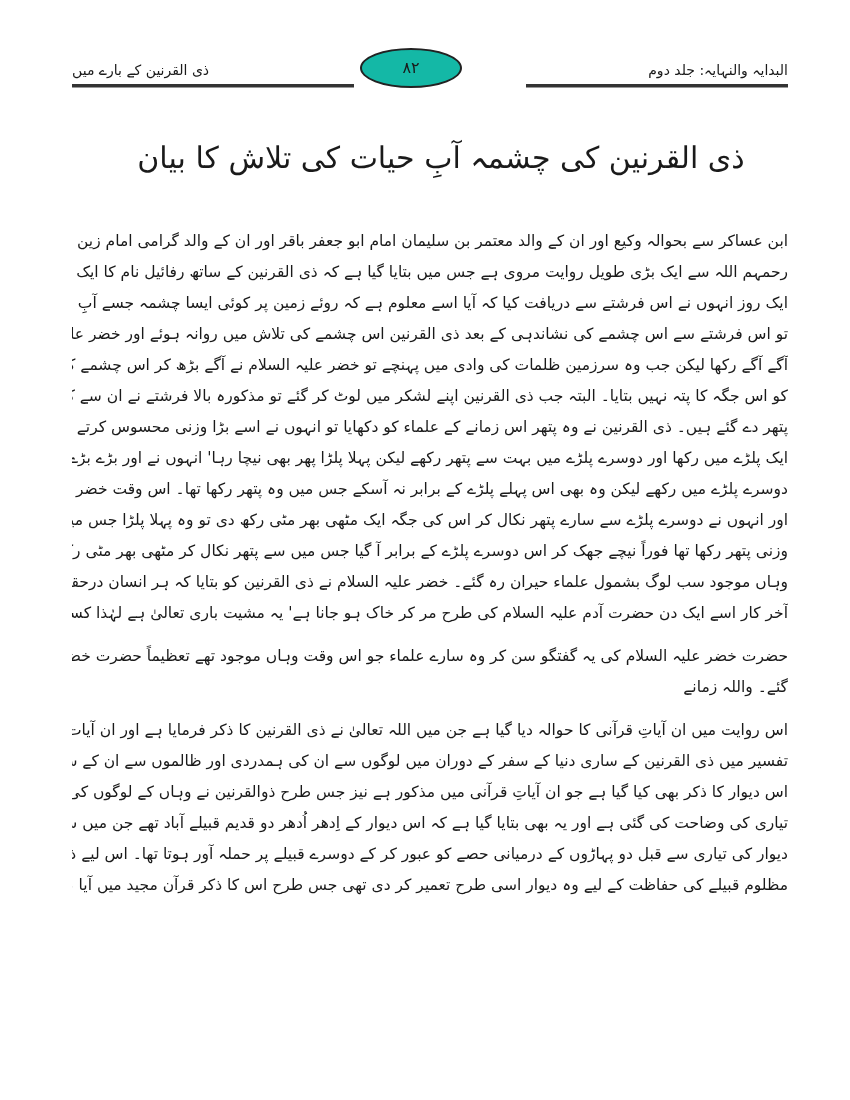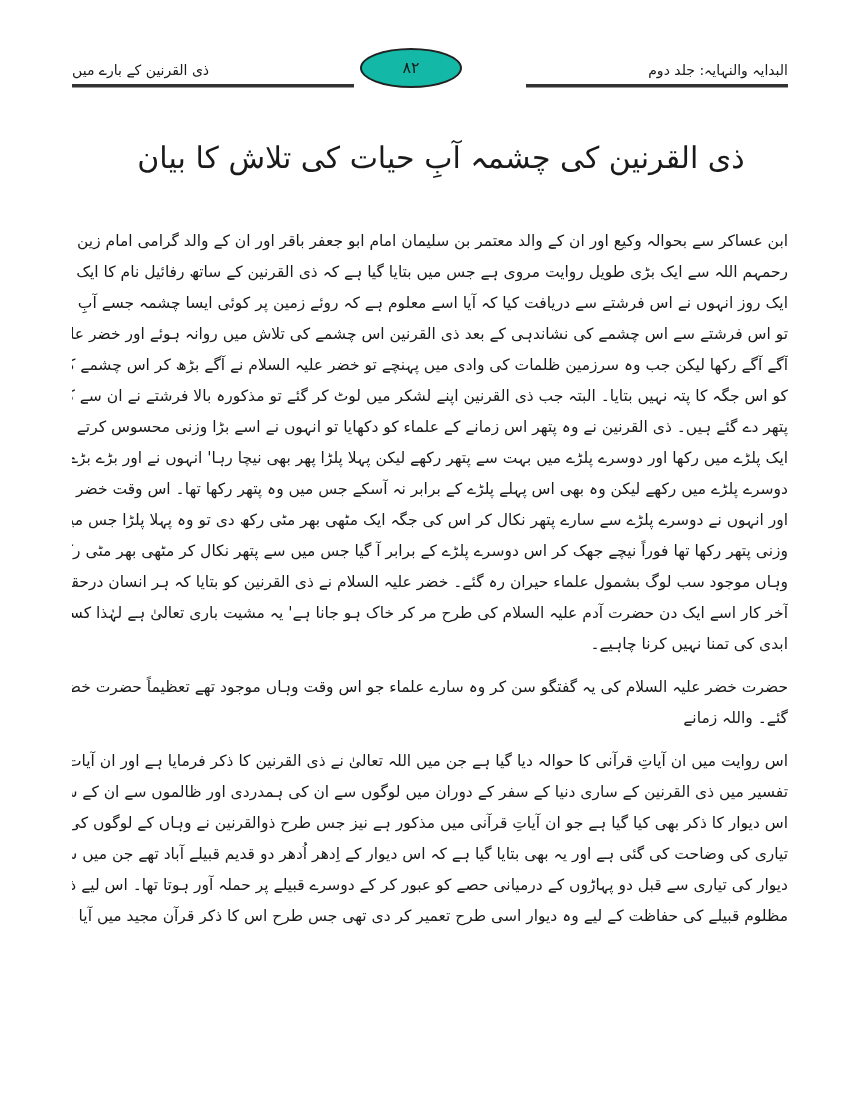--- a/index.html
+++ b/index.html
@@ -44,21 +44,20 @@
         <span class="line">تو اس فرشتے سے اس چشمے کی نشاندہی کے بعد ذی القرنین اس چشمے کی تلاش میں روانہ ہوئے اور خضر علیہ السلام کو رہنمائی کے لیے</span>
         <span class="line">آگے آگے رکھا لیکن جب وہ سرزمین ظلمات کی وادی میں پہنچے تو خضر علیہ السلام نے آگے بڑھ کر اس چشمے کا پانی پی لیا لیکن ذی القرنین</span>
         <span class="line">کو اس جگہ کا پتہ نہیں بتایا۔ البتہ جب ذی القرنین اپنے لشکر میں لوٹ کر گئے تو مذکورہ بالا فرشتے نے ان سے کہا کہ خضر علیہ السلام ایک</span>
         <span class="line">پتھر دے گئے ہیں۔ ذی القرنین نے وہ پتھر اس زمانے کے علماء کو دکھایا تو انہوں نے اسے بڑا وزنی محسوس کرتے ہوئے ترازو کے</span>
         <span class="line">ایک پلڑے میں رکھا اور دوسرے پلڑے میں بہت سے پتھر رکھے لیکن پہلا پلڑا پھر بھی نیچا رہا' انہوں نے اور بڑے بڑے پتھر اس</span>
         <span class="line">دوسرے پلڑے میں رکھے لیکن وہ بھی اس پہلے پلڑے کے برابر نہ آسکے جس میں وہ پتھر رکھا تھا۔ اس وقت خضر علیہ السلام وہاں آ گئے</span>
         <span class="line">اور انہوں نے دوسرے پلڑے سے سارے پتھر نکال کر اس کی جگہ ایک مٹھی بھر مٹی رکھ دی تو وہ پہلا پلڑا جس میں وہ سب سے زیادہ</span>
         <span class="line">وزنی پتھر رکھا تھا فوراً نیچے جھک کر اس دوسرے پلڑے کے برابر آ گیا جس میں سے پتھر نکال کر مٹھی بھر مٹی رکھی گئی تھی۔ یہ دیکھ کر</span>
         <span class="line">وہاں موجود سب لوگ بشمول علماء حیران رہ گئے۔ خضر علیہ السلام نے ذی القرنین کو بتایا کہ ہر انسان درحقیقت ایک مشت خاک ہے اور</span>
         <span class="line">آخر کار اسے ایک دن حضرت آدم علیہ السلام کی طرح مر کر خاک ہو جانا ہے' یہ مشیت باری تعالیٰ ہے لہٰذا کسی انسان کو دنیا میں حیاتِ</span>
-        <span class="line">ابدی کی تمنا نہیں کرنا چاہیے۔</span>
       </div>
       <div class="para-gap"></div>
       <div>
         <span class="line">حضرت خضر علیہ السلام کی یہ گفتگو سن کر وہ سارے علماء جو اس وقت وہاں موجود تھے تعظیماً حضرت خضر علیہ السلام کے سامنے جھک</span>
         <span class="line">گئے۔ واللہ زمانے</span>
       </div>
       <div class="para-gap"></div>
       <div>
         <span class="line">اس روایت میں ان آیاتِ قرآنی کا حوالہ دیا گیا ہے جن میں اللہ تعالیٰ نے ذی القرنین کا ذکر فرمایا ہے اور ان آیات کی</span>
         <span class="line">تفسیر میں ذی القرنین کے ساری دنیا کے سفر کے دوران میں لوگوں سے ان کی ہمدردی اور ظالموں سے ان کے سلوک کے علاوہ</span>

